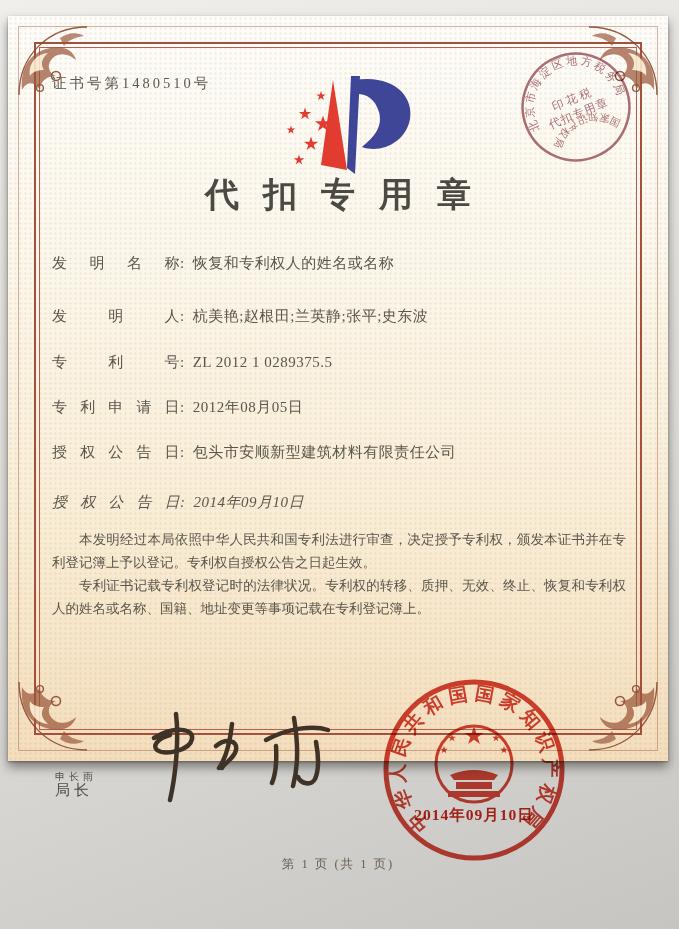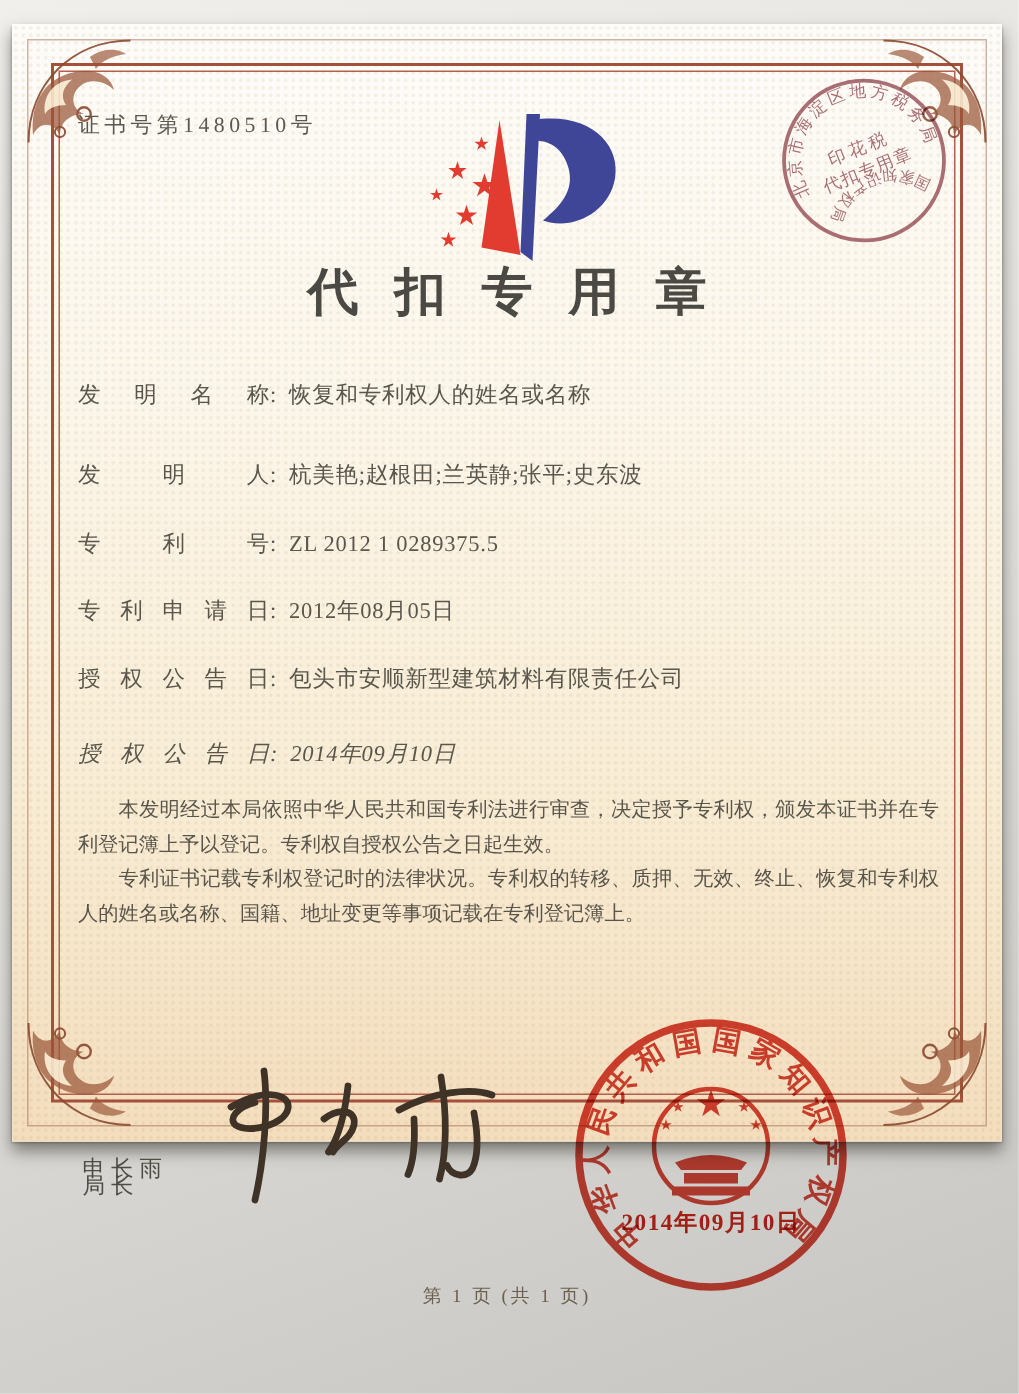--- a/index.html
+++ b/index.html
@@ -41,21 +41,21 @@
   .colon { display:inline-block; margin-right:8px; }
   .f0 { top:0px; } .f1 { top:53px; } .f2 { top:99px; }
   .f3 { top:144px; } .f4 { top:189px; } .f5 { top:239px;font-style:italic; }
 
   .body-text { position:absolute; left:44px; top:512px; width:574px;
     font-size:13.5px; line-height:23px; color:#59554b; text-align:justify; }
   .body-text p { text-indent:2em; margin:0; }
 
   .sig-title { position:absolute; left:47px; top:722px; font-size:15px;
     letter-spacing:4px; color:#4f4c44;margin-top:43px; }
-  .sig-name  { position:absolute; left:47px; top:754px; font-size:15px;
+  .sig-name  { position:absolute; left:47px; top:754px; font-size:10px;
     letter-spacing:4px; color:#4f4c44; }
   .sig-hand { position:absolute; left:118px; top:688px; width:230px; height:105px; }
 
   .seal { position:absolute; left:370px; top:658px; width:192px; height:192px;
     mix-blend-mode:multiply; opacity:.92; }
   .seal-date { position:absolute; left:371px; top:789px; width:190px;
     text-align:center; font-size:15.5px; font-weight:bold; color:#c6271b;
     letter-spacing:1px; mix-blend-mode:multiply; }
 
   .stamp { position:absolute; left:505px; top:28px; width:126px; height:126px;

